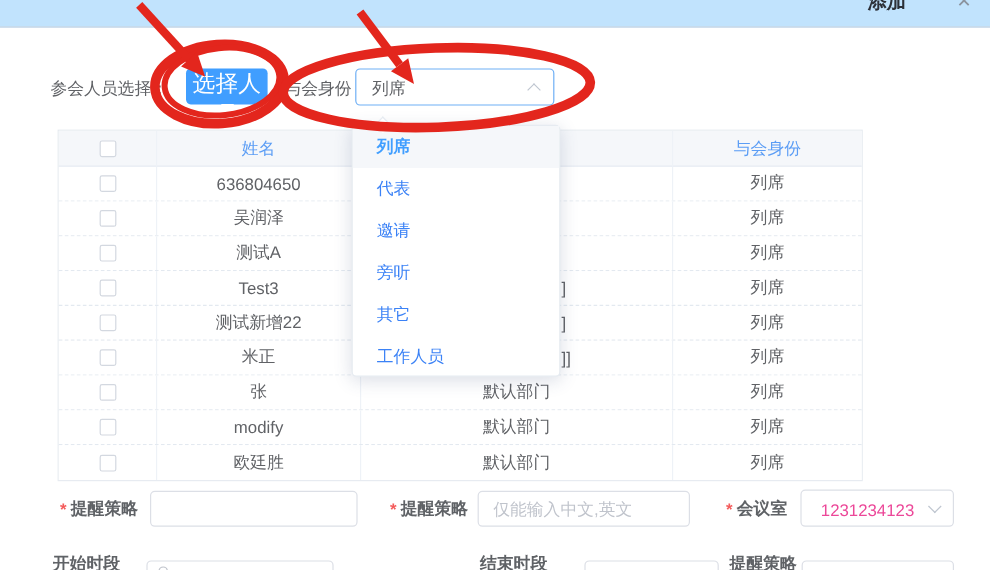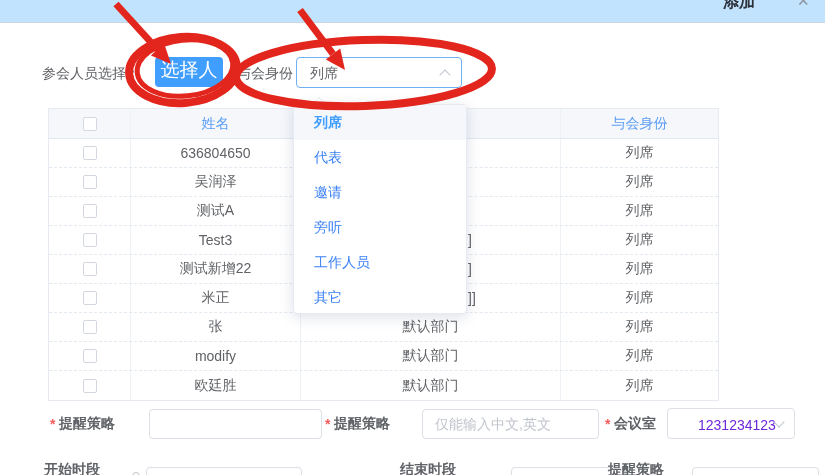--- a/index.html
+++ b/index.html
@@ -42,24 +42,24 @@
   .dd { position:absolute; left:293px; top:104px; width:174px; height:210px; background:#fff;
     border:1px solid #e6ebf1; border-radius:4px; box-shadow:0 3px 14px rgba(60,80,120,.18); z-index:10; }
   .dd-notch { position:absolute; top:-6px; left:20px; width:10px; height:10px; background:#fff;
     border-left:1px solid #e6ebf1; border-top:1px solid #e6ebf1; transform:rotate(45deg); }
   .dd-item { height:35px; line-height:35px; padding-left:20px; font-size:14px; color:#3b82f6; cursor:pointer; }
   .dd-item.active { color:#409eff; font-weight:700; background:#f5f7fa; }
   
   .star { position:absolute; color:#f45c5c; font-weight:700; }
   .flab { position:absolute; font-weight:600; color:#5f6266; }
   .inp { position:absolute; height:30px; border:1px solid #dcdfe6; border-radius:4px;
-    font-size:14px; color:#0369a1; padding:0 12px; font-family:inherit; outline:none; background:#fff;margin-left:24px; }
+    font-size:14px; color:#0369a1; padding:0 12px; font-family:inherit; outline:none; background:#fff; }
   .inp::placeholder { color:#c0c4cc; }
   .fselect { position:absolute; border:1px solid #dcdfe6; border-radius:4px; background:#fff; }
-  .fselect .sel-text { position:absolute; left:30px; top:8px; color:#6d28d9; }
+  .fselect .sel-text { position:absolute; left:16px; top:8px; color:#ec4899; }
   .clock-ic { position:absolute; left:132px; top:472px; width:8px; height:8px;
     border:1px solid #c0c4cc; border-radius:50%; z-index:2; }
   
   .anno { position:absolute; left:0; top:0; z-index:50; pointer-events:none; }
 </style>
 </head>
 <body>
 
 <div class="stage">
 
@@ -159,22 +159,22 @@
       <div class="cell c3">列席</div>
     </div>
   </div>
 
   <div class="dd">
     <div class="dd-notch"></div>
     <div class="dd-item active">列席</div>
     <div class="dd-item">代表</div>
     <div class="dd-item">邀请</div>
     <div class="dd-item">旁听</div>
+    <div class="dd-item">其它</div>
     <div class="dd-item">工作人员</div>
-    <div class="dd-item">其它</div>
   </div>
 
   <span class="star" style="left:50px; top:416px;">*</span>
   <span class="flab" style="left:59px; top:415px;">提醒策略</span>
   <input class="inp" style="left: 125px; top: 409px; width: 173px;">
 
   <span class="star" style="left:325px; top:416px;">*</span>
   <span class="flab" style="left:334px; top:415px;">提醒策略</span>
   <input class="inp" style="left: 398px; top: 409px; width: 177px;" placeholder="仅能输入中文,英文">
 

